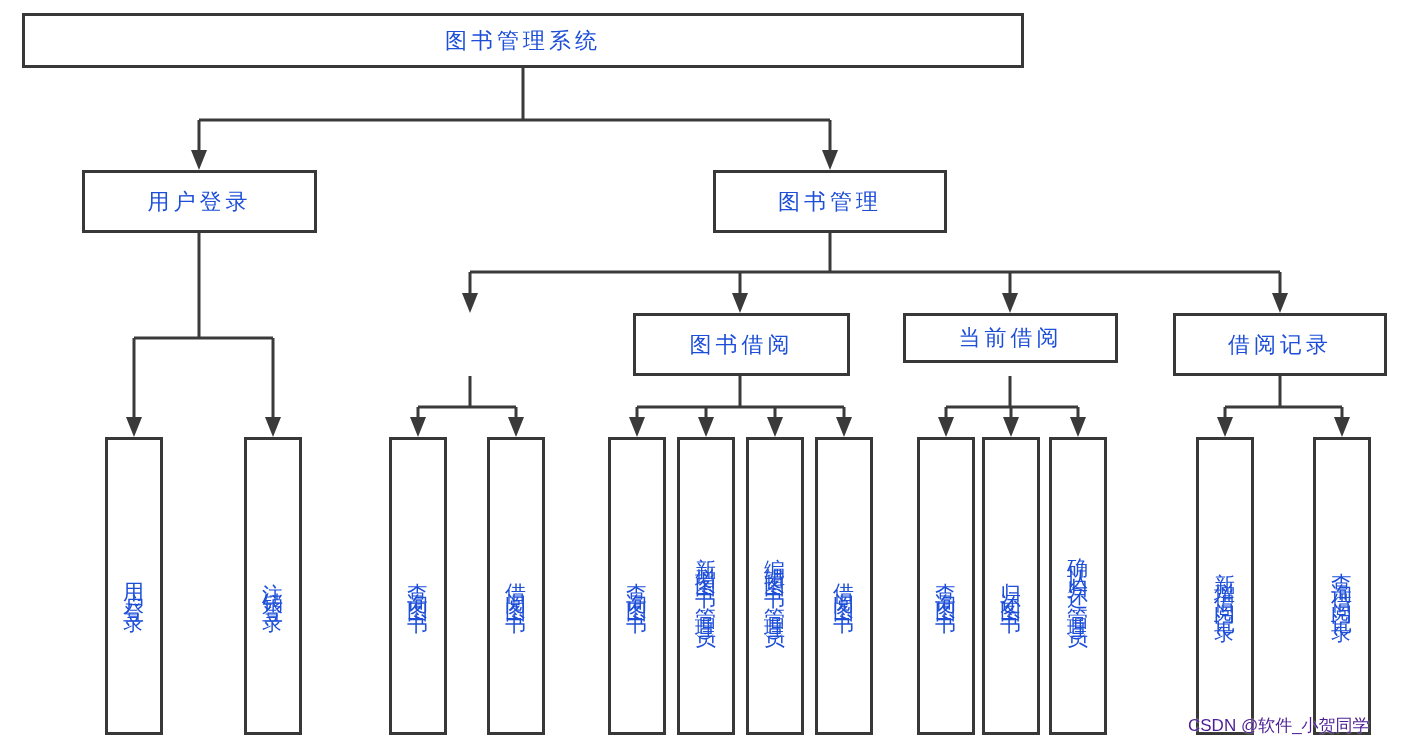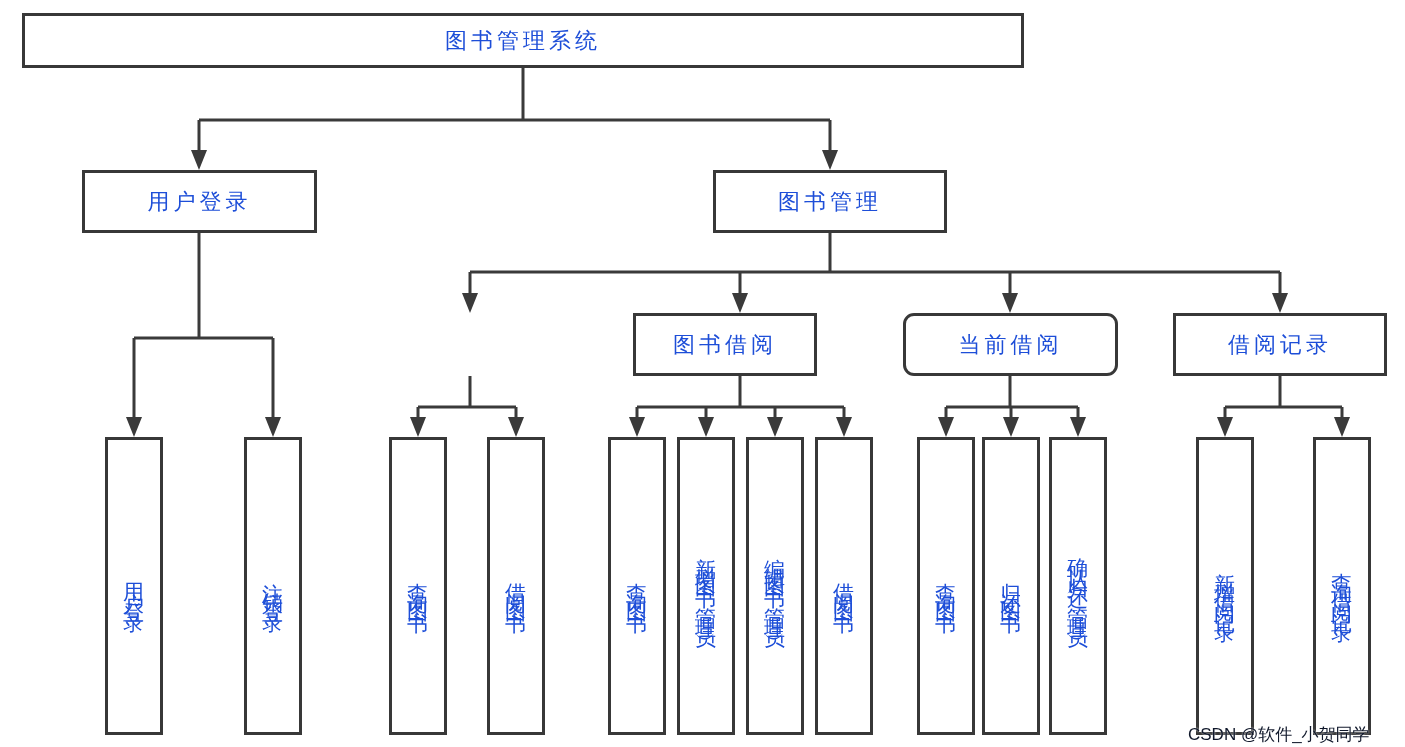--- a/index.html
+++ b/index.html
@@ -35,22 +35,22 @@
   .hbox {
     font-size: 22px;
     letter-spacing: 4px;
     line-height: 1;
     white-space: nowrap;
   }
   .root  { left: 22px;   top: 13px;  width: 1002px; height: 55px; }
   .lvl2a { left: 82px;   top: 170px; width: 235px;  height: 63px; }
   .lvl2b { left: 713px;  top: 170px; width: 234px;  height: 63px; }
   .lvl3a { left: 363px;  top: 313px; width: 215px;  height: 63px; }
-  .lvl3b { left: 633px;  top: 313px; width: 184px;  height: 63px; }
-  .lvl3c { left: 903px;  top: 313px; width: 215px;  height: 63px; border-radius: 11px; }
+  .lvl3b { left: 633px;  top: 313px; width: 217px;  height: 63px; }
+  .lvl3c { left: 903px;  top: 313px; width: 215px;  height: 50px; }
   .lvl3d { left: 1173px; top: 313px; width: 214px;  height: 63px; }
   .leaf {
     top: 437px;
     height: 298px;
     width: 58px;
     writing-mode: vertical-rl;
     text-orientation: mixed;
     font-size: 21px;
     letter-spacing: 10px;
     line-height: 1;
@@ -67,25 +67,24 @@
   .lf10 { left: 982px;  }
   .lf11 { left: 1049px; }
   .lf12 { left: 1196px; }
   .lf13 { left: 1313px; }
   .watermark {
     position: absolute;
     left: 1188px;
     top: 714px;
     width: 210px;
     font-size: 17px;
-    color: #0f172a;
+    color: #4c1d95;
     white-space: nowrap;
     text-shadow: 0 0 2px #ffffff;
     z-index: 5;
-    margin-top: 9px;
   }
 </style>
 </head>
 <body>
 
 <div class="stage">
 
   <svg class="wires" width="1405" height="747" viewBox="0 0 1405 747">
     <g stroke="#3a3a3a" stroke-width="3" fill="none">
 

